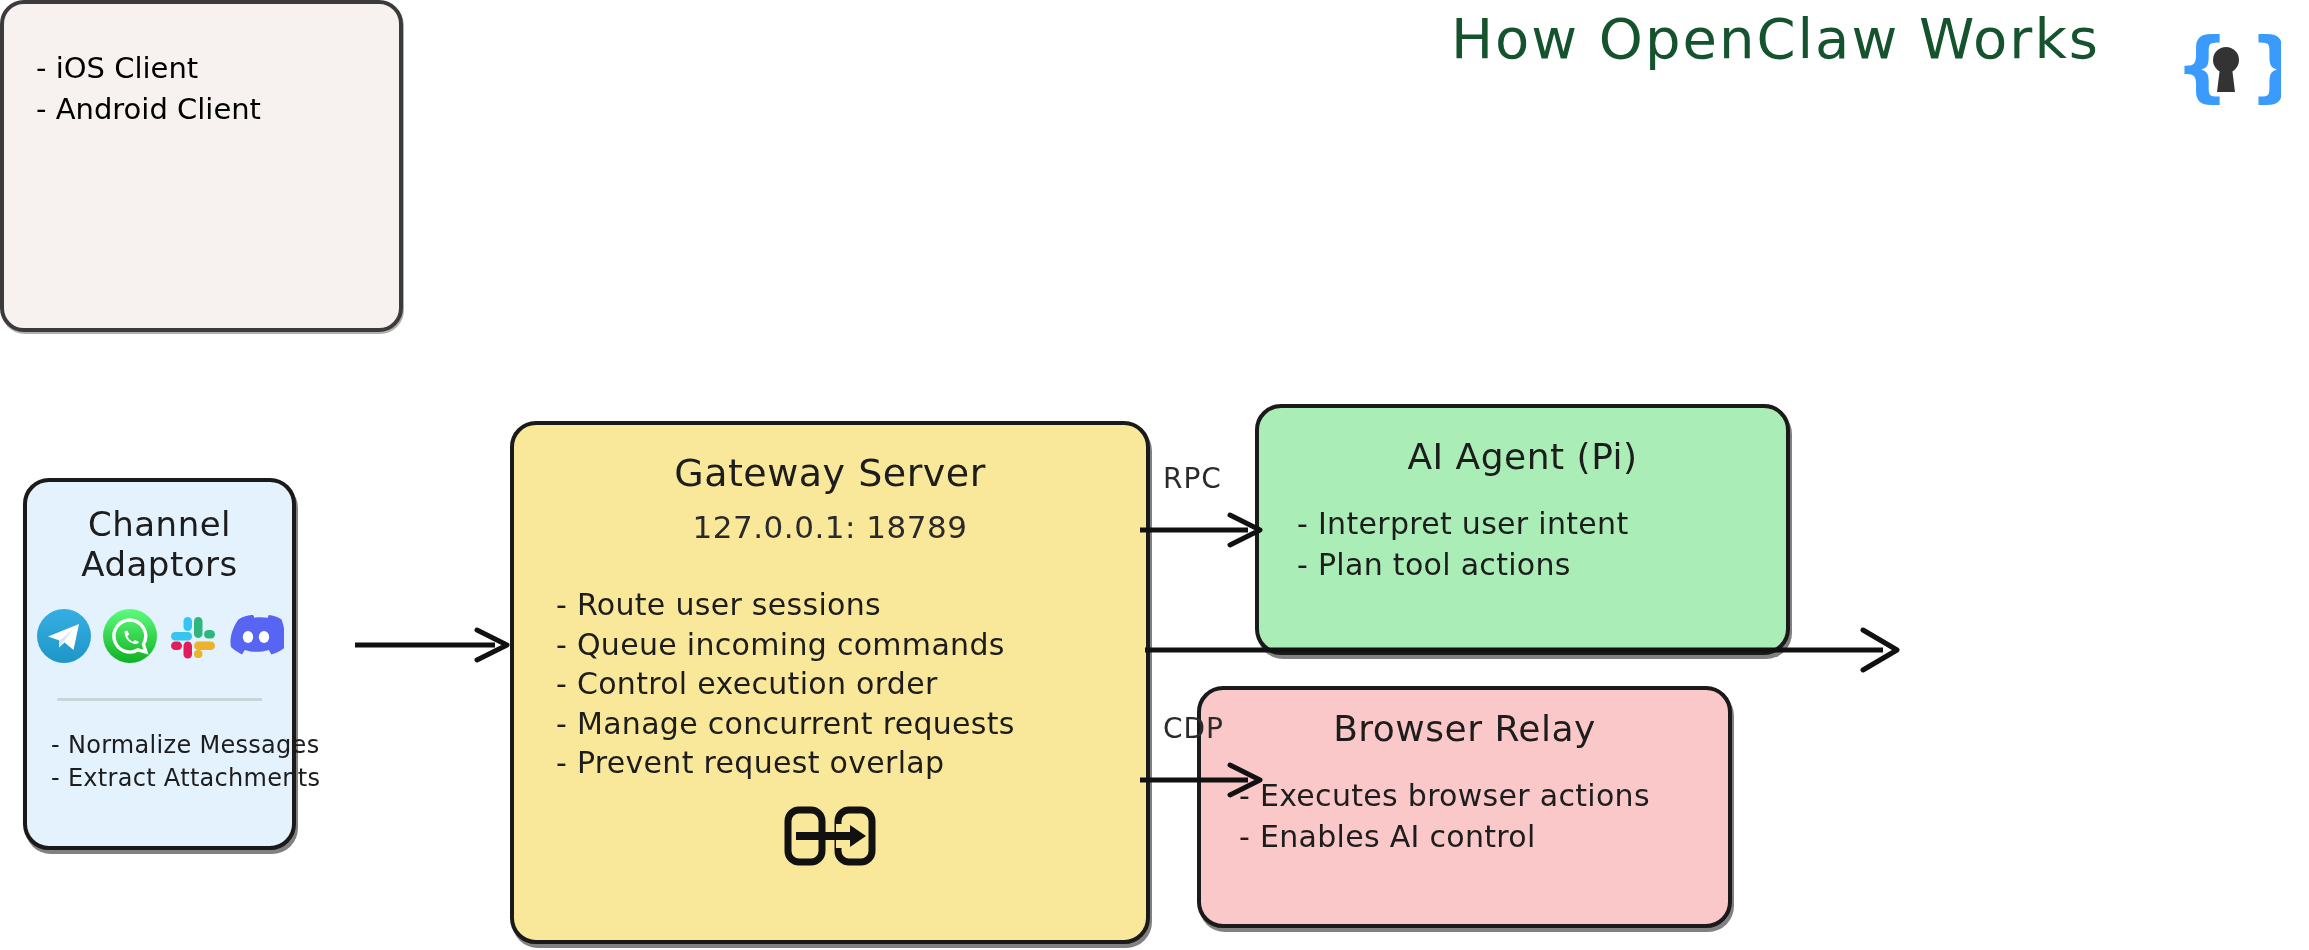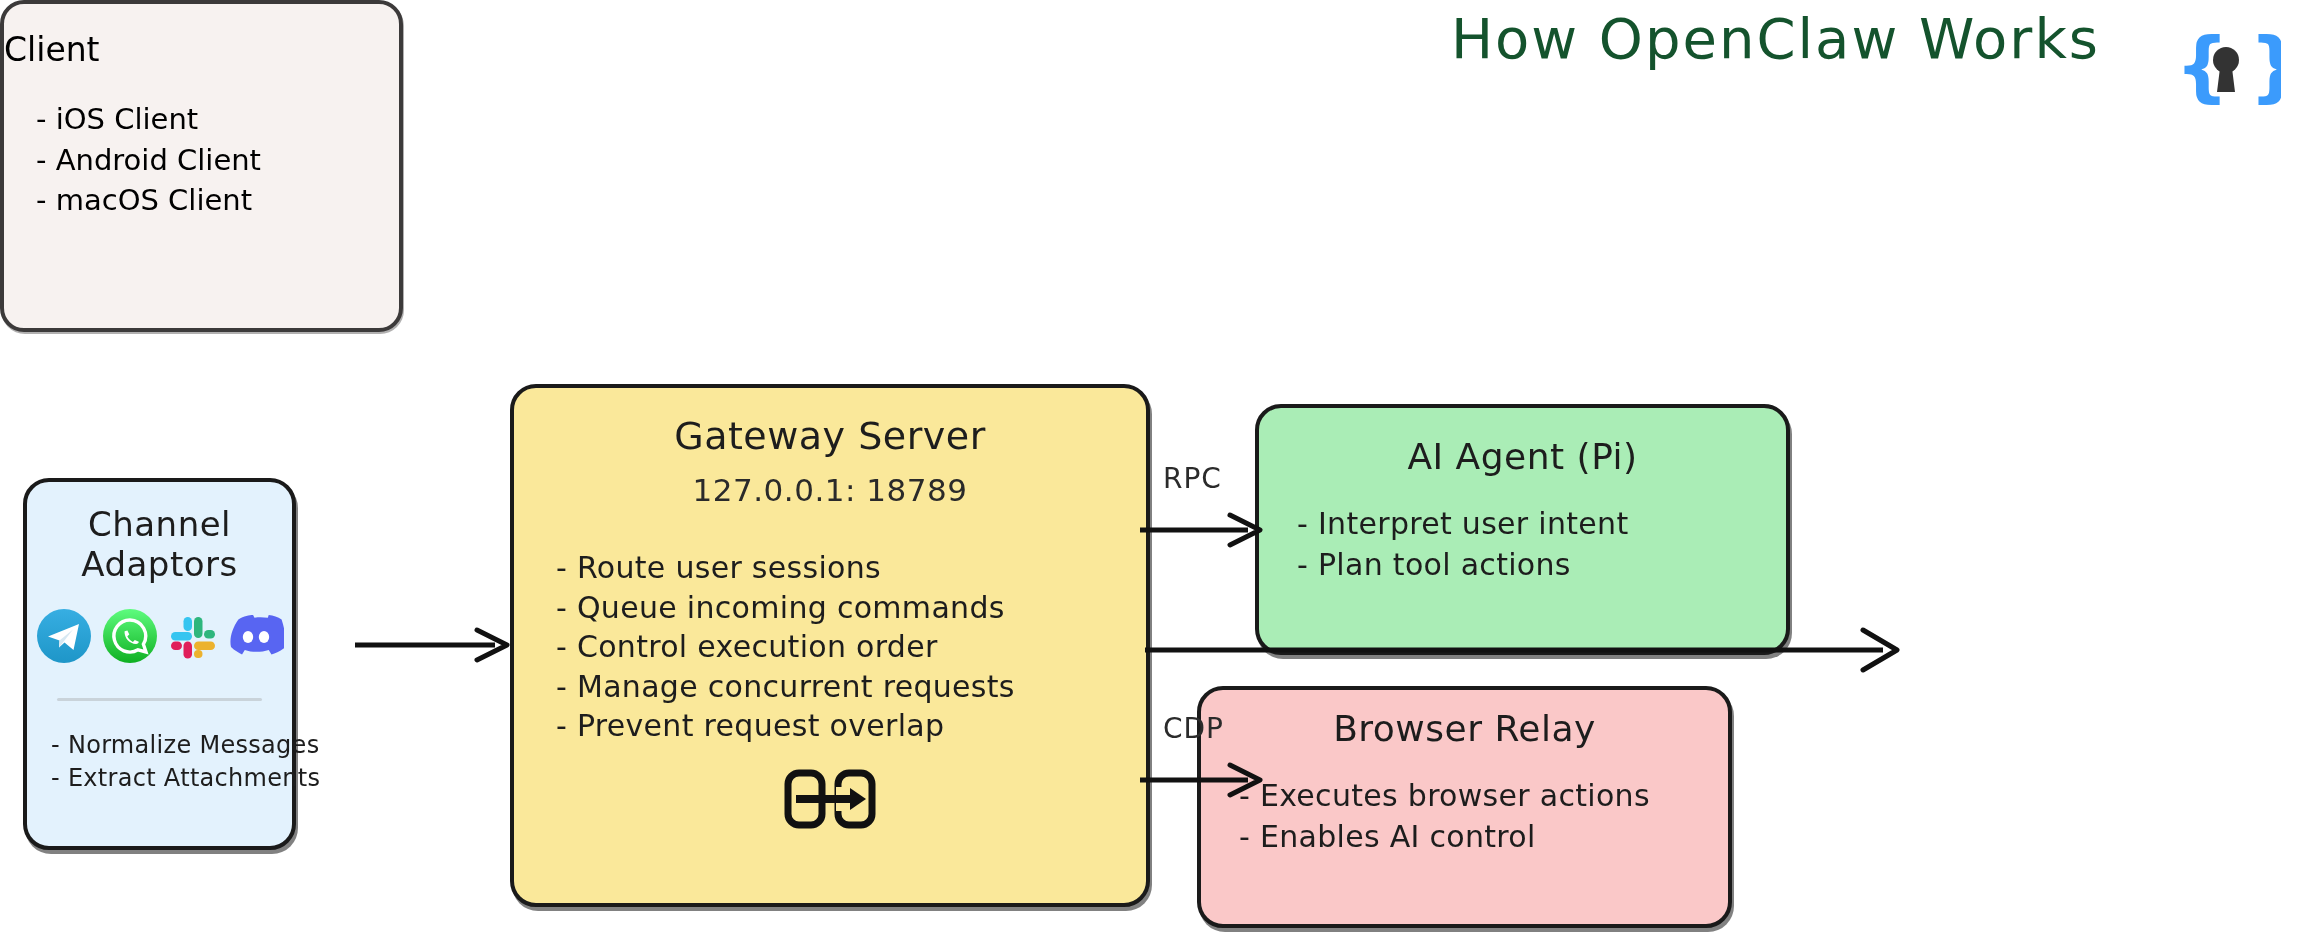--- a/index.html
+++ b/index.html
@@ -97,21 +97,21 @@
   }
   #channel-adaptors .bullets {
     margin-top: 28px;
     padding-left: 8px;
     font-size: 24px;
   }
 
   
   #gateway-server {
     left: 510px;
-    top: 384px;
+    top: 421px;
     width: 640px;
     height: 523px;
     background: #fae89a;
     padding: 16px 0 0 0;
   }
   #gateway-server .node-title { font-size: 38px; margin-top: 10px; }
   #gateway-server .node-sub { margin-top: 14px; font-size: 31px; }
   #gateway-server .bullets {
     margin-top: 40px;
     padding-left: 42px;
@@ -307,25 +307,23 @@
 
   <div class="node" id="browser-relay">
     <div class="node-title">Browser Relay</div>
     <div class="bullets">
       <div class="bullet">- Executes browser actions</div>
       <div class="bullet">- Enables AI control</div>
     </div>
   </div>
 
   <div id="client-box">
-    <div class="node-title">Client</div>
     <div class="bullets">
       <div class="bullet">- iOS Client</div>
       <div class="bullet">- Android Client</div>
-      <div class="bullet">- macOS Client</div>
     </div>
   </div>
 
   <div class="arrow" id="arrow-adaptors-gateway">
     <svg width="160" height="50" viewBox="0 0 160 50">
       <line x1="0" y1="25" x2="140" y2="25" stroke="#111111" stroke-width="5"></line>
       <path d="M122 10 L152 25 L122 40" fill="none" stroke="#111111" stroke-width="5" stroke-linecap="round" stroke-linejoin="round"></path>
     </svg>
   </div>
 

